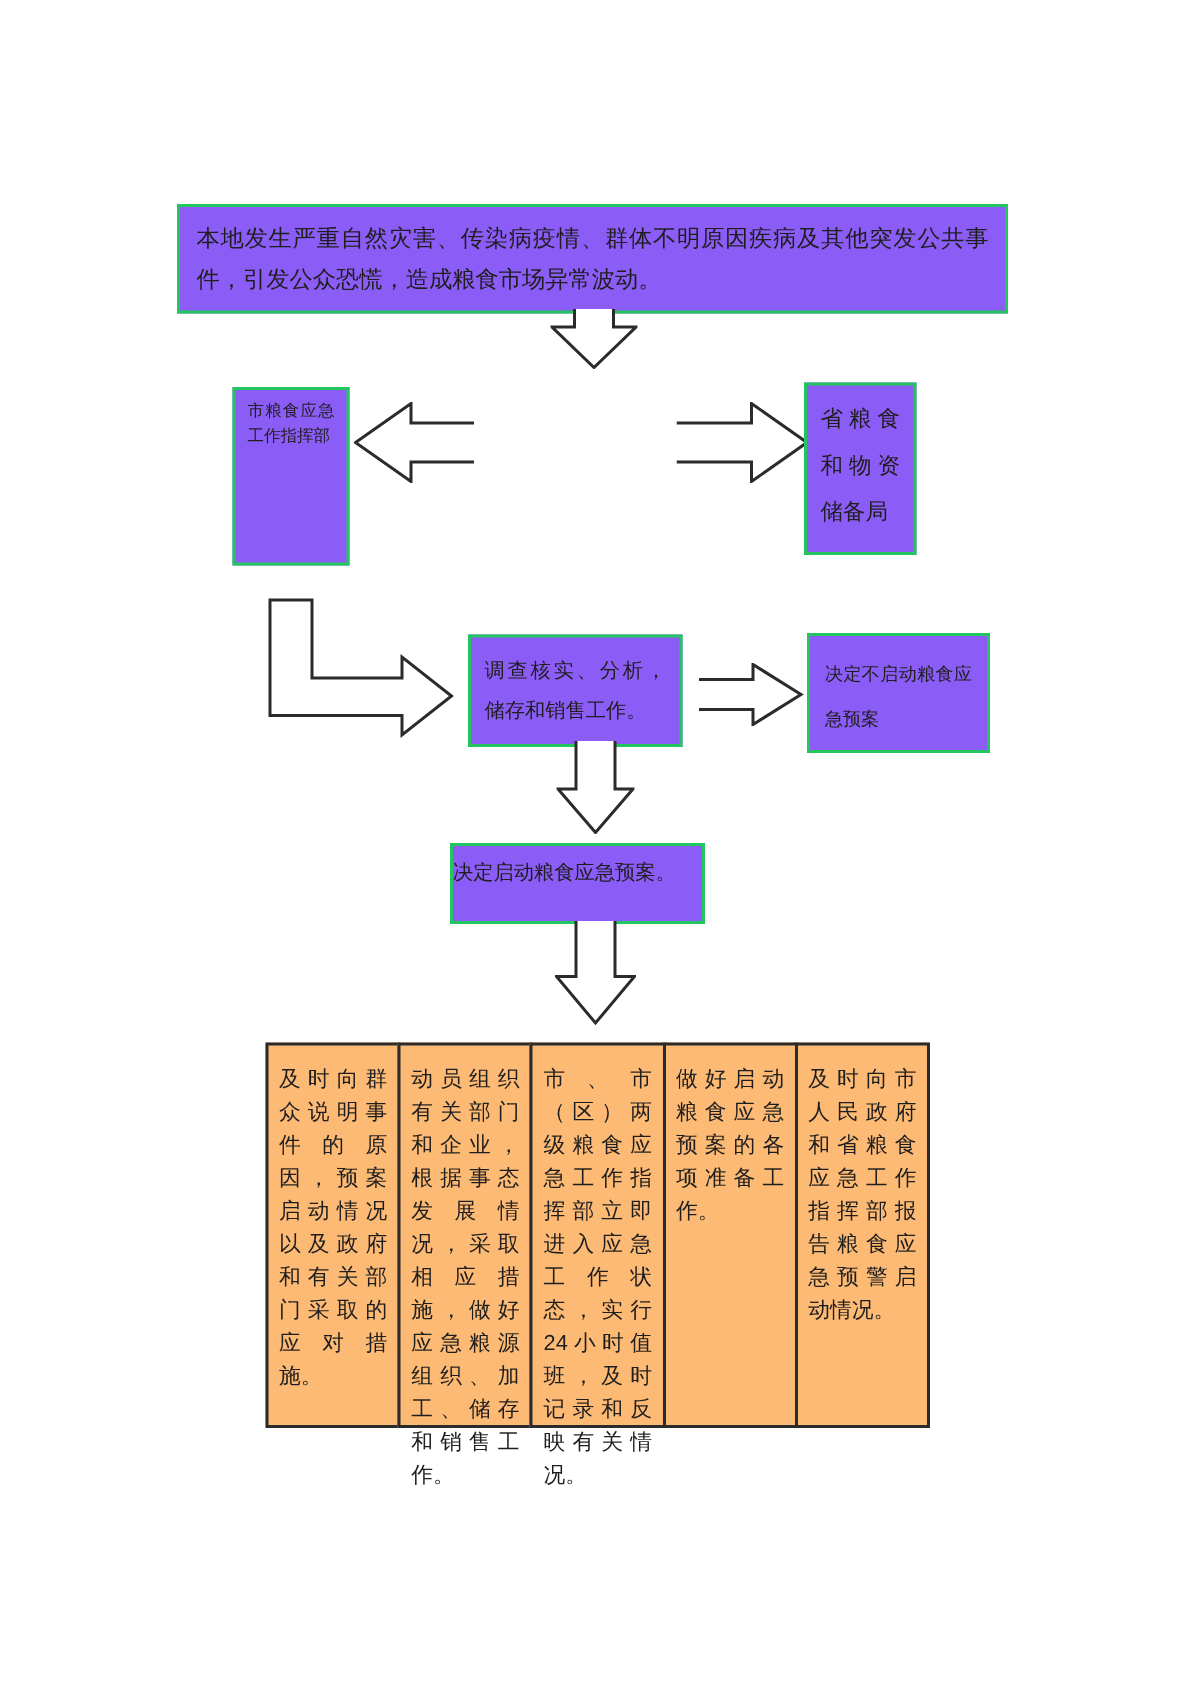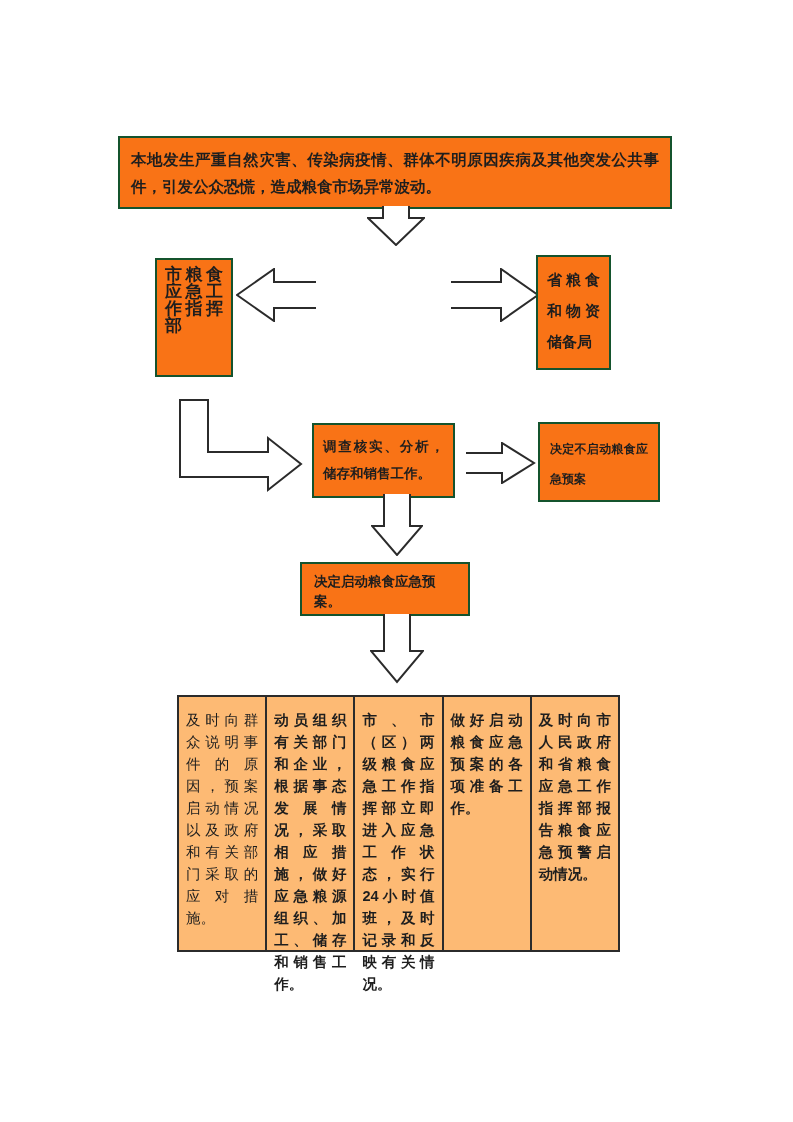--- a/index.html
+++ b/index.html
@@ -8,67 +8,66 @@
     width: 793px;
     height: 1122px;
     background: #ffffff;
     font-family: "Liberation Sans", sans-serif;
     color: #1e1e1e;
     overflow: hidden;
   }
   .box {
     position: absolute;
     box-sizing: border-box;
-    border: 2px solid #14532d;
-    background: #f97316;
-    font-weight: bold;
+    border: 2px solid #22c55e;
+    background: #8b5cf6;
   }
   .jc {
     text-align: justify;
     text-justify: inter-character;
   }
   .arr { position: absolute; }
   .arr path, .arr polygon {
     fill: #ffffff;
     stroke: #2b2b2b;
     stroke-width: 2;
     stroke-linejoin: miter;
   }
 
   
   #trigger { left: 118px; top: 136px; width: 554px; height: 73px; padding: 8px 11px 0; font-size: 15.5px; line-height: 27px; }
 
   
-  #hq { left: 155px; top: 258px; width: 78px; height: 119px; padding: 6px 8px 0; font-size: 17px; line-height: 17px; }
+  #hq { left: 155px; top: 258px; width: 78px; height: 119px; padding: 6px 8px 0; font-size: 11px; line-height: 17px; }
   #investigate { left: 313px; top: 253px; width: 141px; height: 89px; padding: 3px 8px 0; font-size: 13.5px; line-height: 28px; }
   #province { left: 536px; top: 255px; width: 75px; height: 115px; padding: 7px 9px 0; font-size: 15px; line-height: 31px; }
 
   
   #assess { left: 312px; top: 423px; width: 143px; height: 75px; padding: 8px 9px 0; font-size: 13.5px; line-height: 27px; }
   #no-activate { left: 538px; top: 422px; width: 122px; height: 80px; padding: 10px 10px 0; font-size: 12px; line-height: 30px; }
 
   
-  #activate { left: 300px; top: 562px; width: 170px; height: 54px; padding: 8px 12px 0; font-size: 13.5px; line-height: 20px; }
+  #activate { left: 300px; top: 562px; width: 170px; height: 54px; padding: 8px 0 0; font-size: 13.5px; line-height: 20px; }
 
   
   #actions {
     position: absolute;
     left: 177px; top: 695px; width: 443px; height: 257px;
     display: flex;
   }
   .col {
     box-sizing: border-box;
     flex: 1 1 0;
     border: 2px solid #2b2b2b;
     background: #fdba74;
     padding: 12px 7px 0;
     font-size: 14.5px;
     line-height: 22px;
   }
-  .col + .col { margin-left: -2px; font-weight: bold; }
+  .col + .col { margin-left: -2px; }
 </style>
 </head>
 <body>
 
 <div class="page">
 
   <div class="box jc" id="trigger">
     <span>本地发生严重自然灾害、传染病疫情、群体不明原因疾病及其他突发公共事件，引发公众恐慌，造成粮食市场异常波动。</span>
   </div>
 

